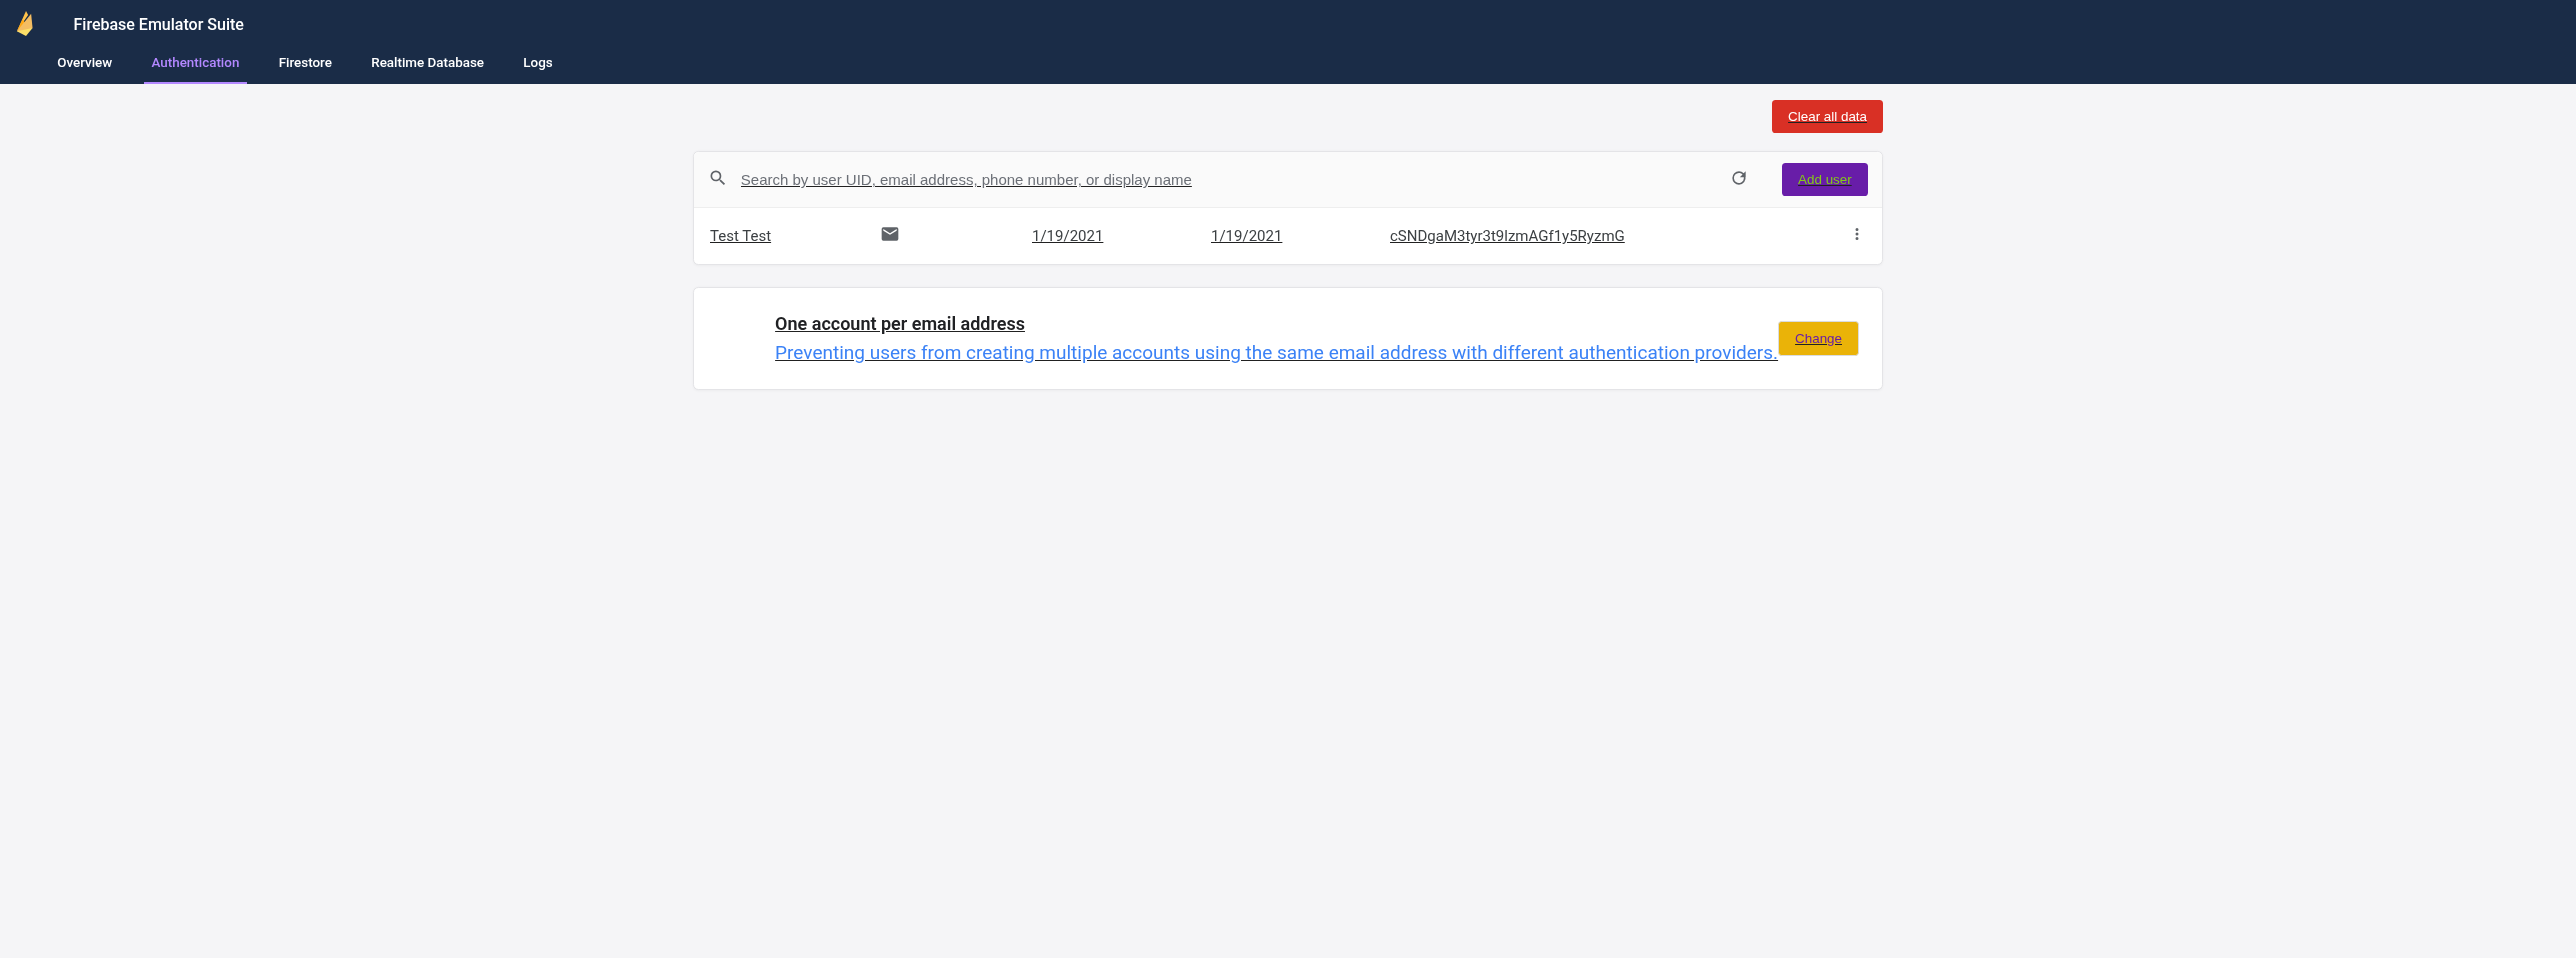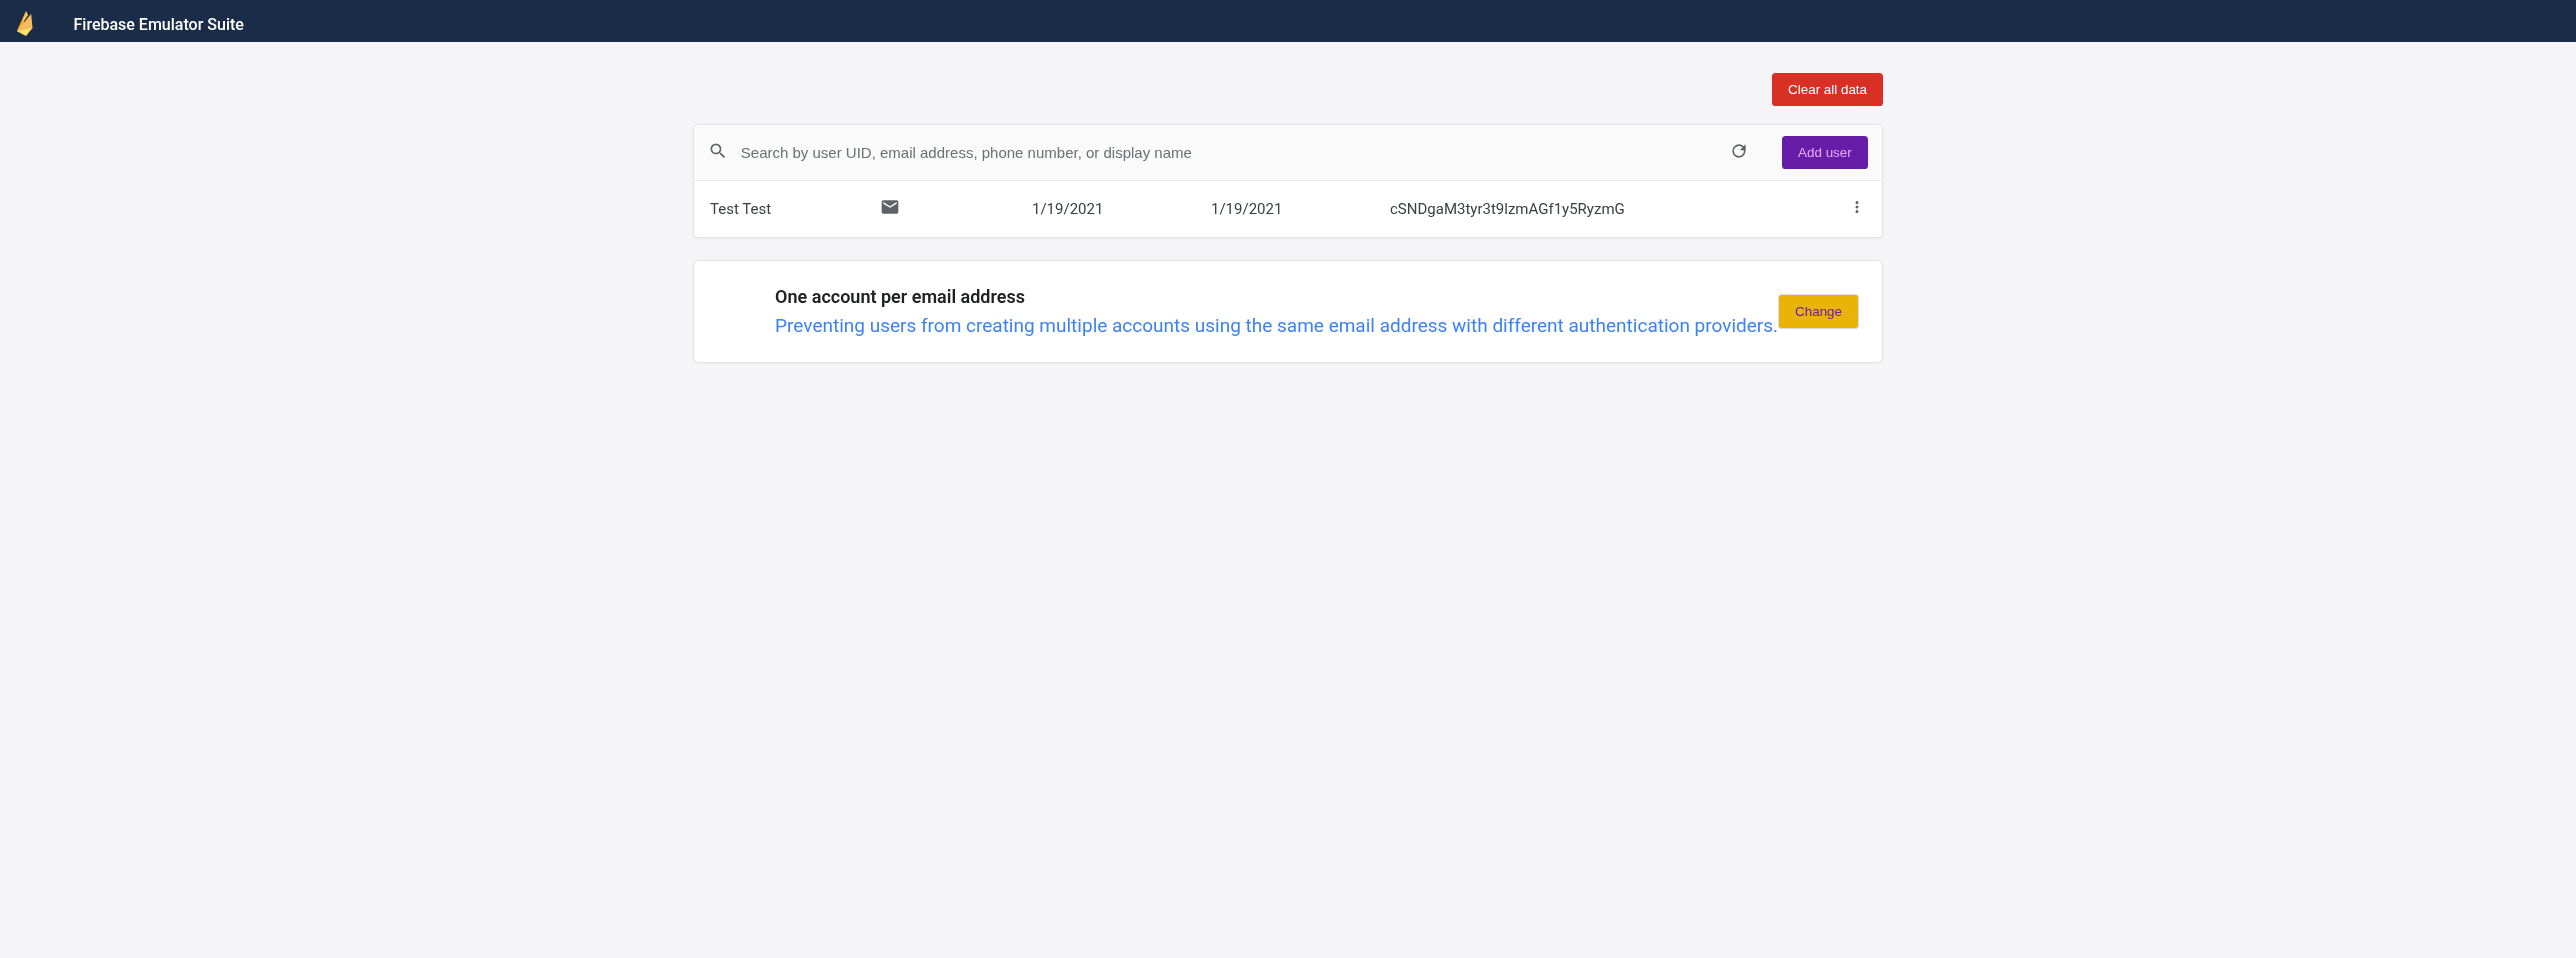--- a/index.html
+++ b/index.html
@@ -37,37 +37,38 @@
     cursor: pointer;
     border-bottom: 2.7px solid transparent;
   }
   .tab.active {
     color: #b388ff;
     border-bottom-color: #b388ff;
   }
   .page {
     max-width: 1254px;
     margin: 0 auto;
-    padding: 31px 32px 36px 32px;
+    padding: 16px 32px 36px 32px;
+    text-decoration: underline;
   }
   .top-actions {
     display: flex;
     justify-content: flex-end;
     margin-bottom: 18px;
   }
   .btn {
     border: none;
     border-radius: 3.6px;
     padding: 9px 16px;
     font-size: 13.4px;
     font-weight: 500;
     cursor: pointer;
   }
   .btn-danger { background: #d93025; color: #fff; }
-  .btn-primary { background: #681da8; color: #f0abfc; }
+  .btn-primary { background: #681da8; color: #84cc16; }
   .btn-outline {
     background: #eab308;
     border: 0.9px solid #dadce0;
     color: #681da8;
     font-weight: 500;
   }
   .card {
     background: #fff;
     border: 0.9px solid #e4e4e7;
     border-radius: 5.4px;
@@ -160,20 +161,27 @@
     <span>
       <svg width="20" height="25" viewBox="0 0 256 351" xmlns="http://www.w3.org/2000/svg">
         <path d="M0 283L128 0l30 56-158 227z" fill="#FFC24A"></path>
         <path d="M0 283L80 120l48 60L0 283z" fill="#FFA712"></path>
         <path d="M0 283L200 40l20 200-92 60-128-17z" fill="#F4BD62"></path>
         <path d="M0 283l220-43-92 111L0 283z" fill="#FDE068"></path>
       </svg>
     </span>
     <span class="brand-title">Firebase Emulator Suite</span>
   </div>
+  <div class="tabs">
+    <div class="tab">Overview</div>
+    <div class="tab active">Authentication</div>
+    <div class="tab">Firestore</div>
+    <div class="tab">Realtime Database</div>
+    <div class="tab">Logs</div>
+  </div>
 </div>
 
 <div class="page">
 
   <div class="top-actions">
     <button class="btn btn-danger">Clear all data</button>
   </div>
 
   <div class="card">
     <div class="search-row">

